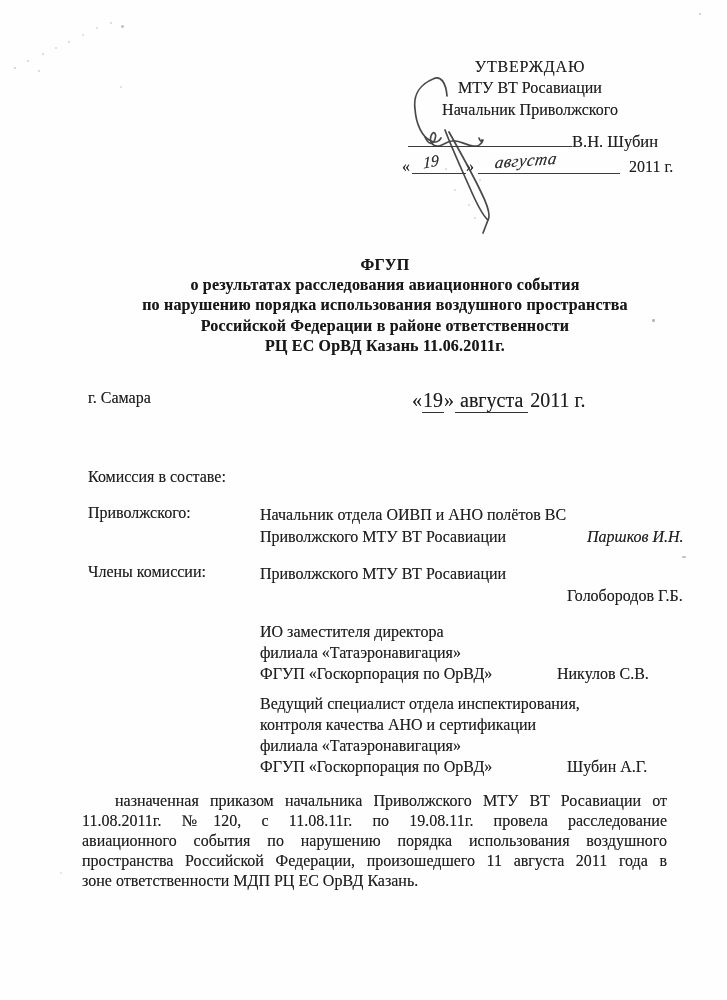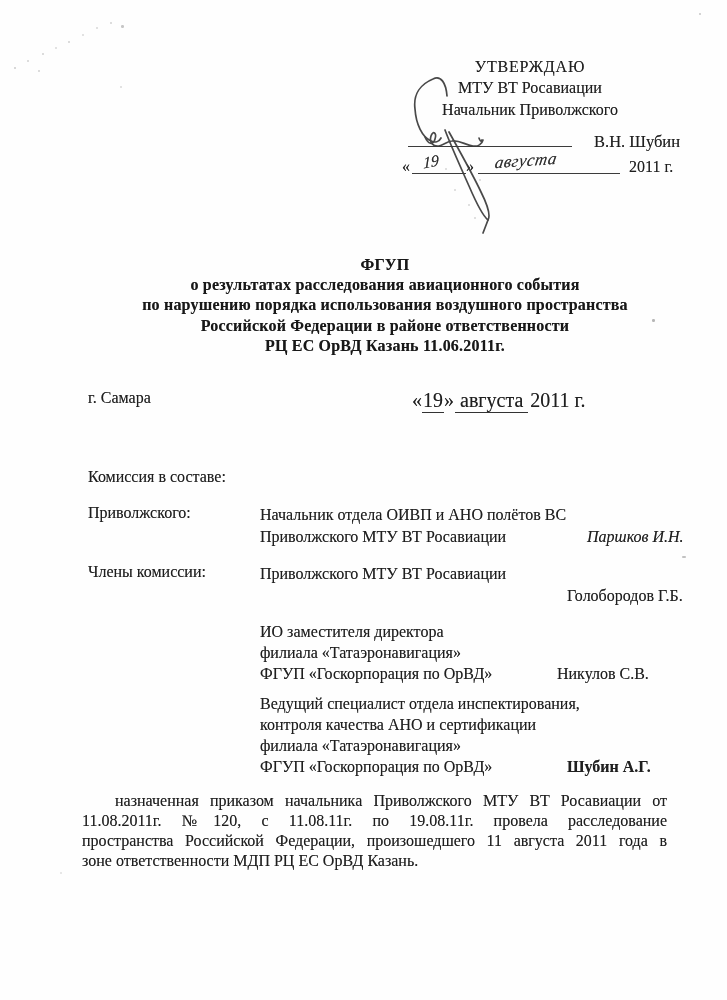--- a/index.html
+++ b/index.html
@@ -14,21 +14,21 @@
   }
   .page *{box-sizing:border-box;}
   .txt{text-shadow:0 0 .45px rgba(45,45,45,.55);}
   .abs{position:absolute;}
 
   
   .approval{left:420px;top:56px;width:220px;text-align:center;font-size:16px;line-height:21.3px;}
   .approval .stamp{letter-spacing:.8px;}
   .sigrow{left:408px;top:128px;height:19px;display:flex;align-items:flex-end;}
   .sig-rule{display:inline-block;width:164px;height:19px;border-bottom:1.6px solid #3c3c3c;}
-  .sig-name{font-size:16.5px;margin-left:22px;line-height:16px;position:relative;top:3px;}
+  .sig-name{font-size:16.5px;margin-left:0;line-height:16px;position:relative;top:3px;}
   .adate{left:402px;top:156px;height:18px;display:flex;align-items:flex-end;font-size:16px;}
   .q{line-height:15px;}
   .uw{display:inline-block;height:18px;border-bottom:1.6px solid #3c3c3c;position:relative;}
   .uw1{width:54px;margin-left:2px;}
   .uw2{width:142px;margin-left:4px;}
   .hand{font-style:italic;color:#2e2e2e;display:inline-block;white-space:nowrap;}
   .hand-day{font-size:16px;transform:rotate(-11deg) skewX(-10deg);margin-left:11px;position:absolute;bottom:2px;left:0;}
   .hand-month{font-size:17px;transform:rotate(-4deg) skewX(-13deg);letter-spacing:.5px;position:absolute;bottom:2px;left:17px;}
   .adate .year{margin-left:9px;line-height:15px;}
 
@@ -49,21 +49,21 @@
   .mb{left:260px;font-size:16px;position:absolute;width:440px;}
   .mb .ln{display:block;}
   .m1{top:504px;line-height:21.5px;}
   .m2{top:563px;line-height:21.5px;}
   .m3{top:621px;line-height:21px;}
   .m4{top:693px;line-height:21px;}
   .nm{position:absolute;white-space:nowrap;}
   .m1 .nm{left:327px;top:21.5px;font-style:italic;}
   .m2 .nm{left:307px;top:21.5px;}
   .m3 .nm{left:297px;top:42px;}
-  .m4 .nm{left:307px;top:63px;font-weight:bold;}
+  .m4 .nm{left:307px;top:63px;}
 
   
   .para{left:82px;top:791px;width:585px;font-size:16px;line-height:20px;}
   .pl{display:block;}
   .pl-j{text-align:justify;text-align-last:justify;}
   .pl-first{text-indent:33px;}
 
   
   .sig-svg{left:395px;top:68px;}
 
@@ -170,17 +170,18 @@
     <span class="ln">Ведущий специалист отдела инспектирования,</span>
     <span class="ln">контроля качества АНО и сертификации</span>
     <span class="ln">филиала «Татаэронавигация»</span>
     <span class="ln">ФГУП «Госкорпорация по ОрВД»</span>
     <span class="nm">Шубин А.Г.</span>
   </div>
 
   <div class="abs para txt">
     <span class="pl pl-j pl-first">назначенная приказом начальника Приволжского МТУ ВТ Росавиации от</span>
     <span class="pl pl-j">11.08.2011г. №120, с 11.08.11г. по 19.08.11г. провела расследование</span>
+    <span class="pl pl-j">авиационного события по нарушению порядка использования воздушного</span>
     <span class="pl pl-j">пространства Российской Федерации, произошедшего 11 августа 2011 года в</span>
     <span class="pl">зоне ответственности МДП РЦ ЕС ОрВД Казань.</span>
   </div>
 
 </div>
 
 </body></html>

